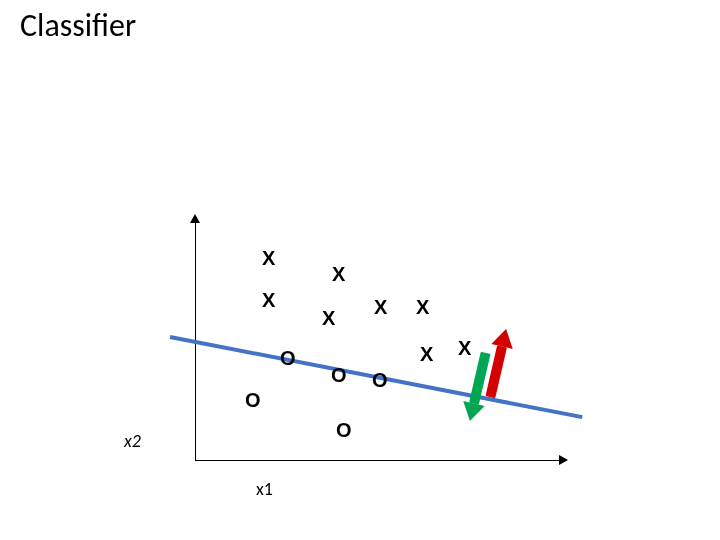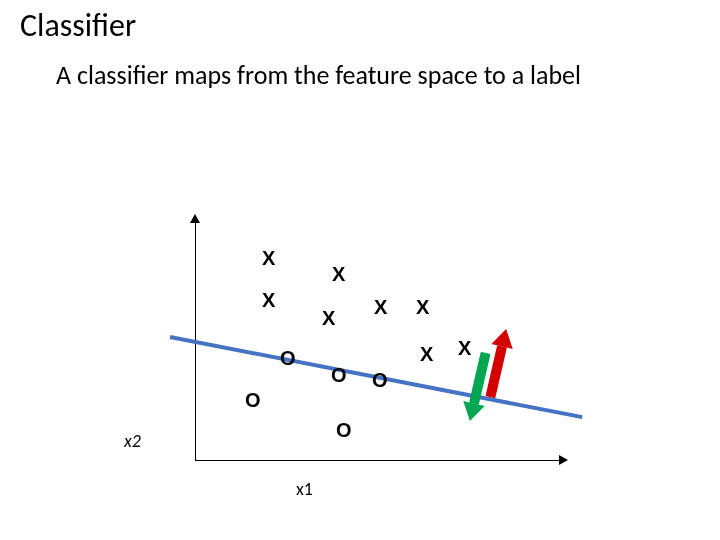--- a/index.html
+++ b/index.html
@@ -124,21 +124,20 @@
   .ax-label {
     position: absolute;
     font-size: 18px;
   }
 </style>
 </head>
 <body>
 
 <div class="slide">
   <div class="title">Classifier</div>
-  <div class="desc">A classifier maps from the feature space to a label</div>
 
   <div class="chart-area">
 
     <div class="axis-y"></div>
     <div class="axis-arrow-y"></div>
     <div class="axis-x"></div>
     <div class="axis-arrow-x"></div>
 
     <div class="boundary"></div>
 
@@ -161,16 +160,16 @@
       <div class="shaft" style="top:0; height:52px;"></div>
       <div class="head-down"></div>
     </div>
 
     <div class="big-arrow red-arrow" style="left:390px; top:110px; height:68px; transform: rotate(13deg);">
       <div class="shaft" style="top:16px; height:52px;"></div>
       <div class="head-up"></div>
     </div>
 
     <div class="ax-label" style="left:24px; top:210px;font-style:italic;">x2</div>
-    <div class="ax-label" style="left:156px; top:258px;margin-left:40px;">x1</div>
+    <div class="ax-label" style="left:156px; top:258px;">x1</div>
 
   </div>
 </div>
 
 </body></html>

